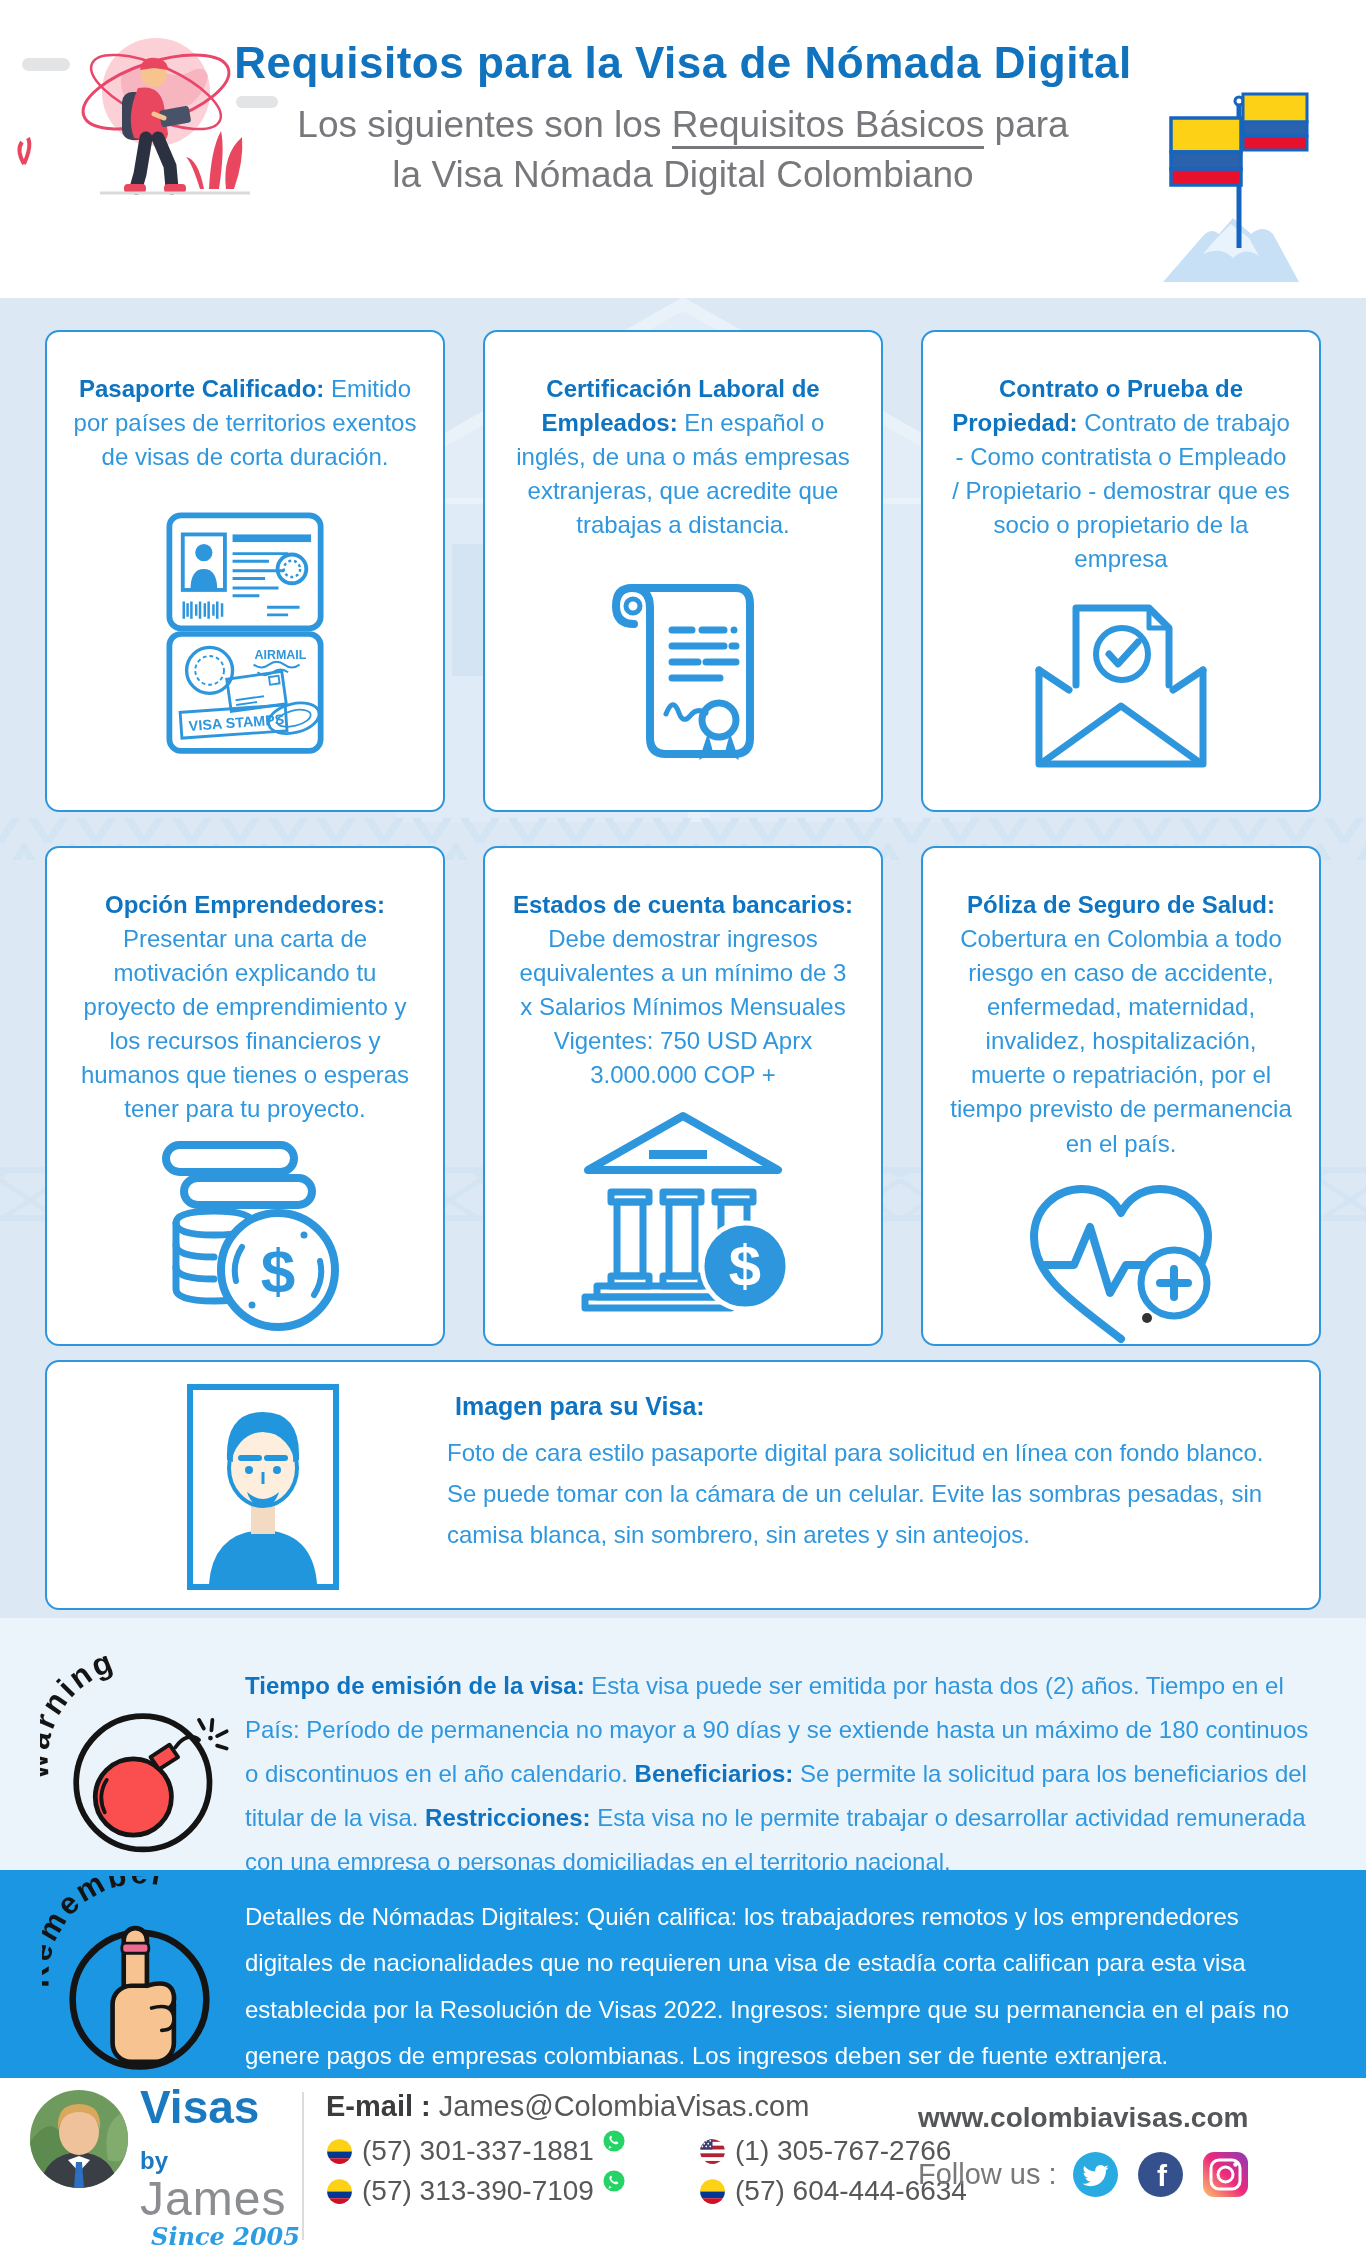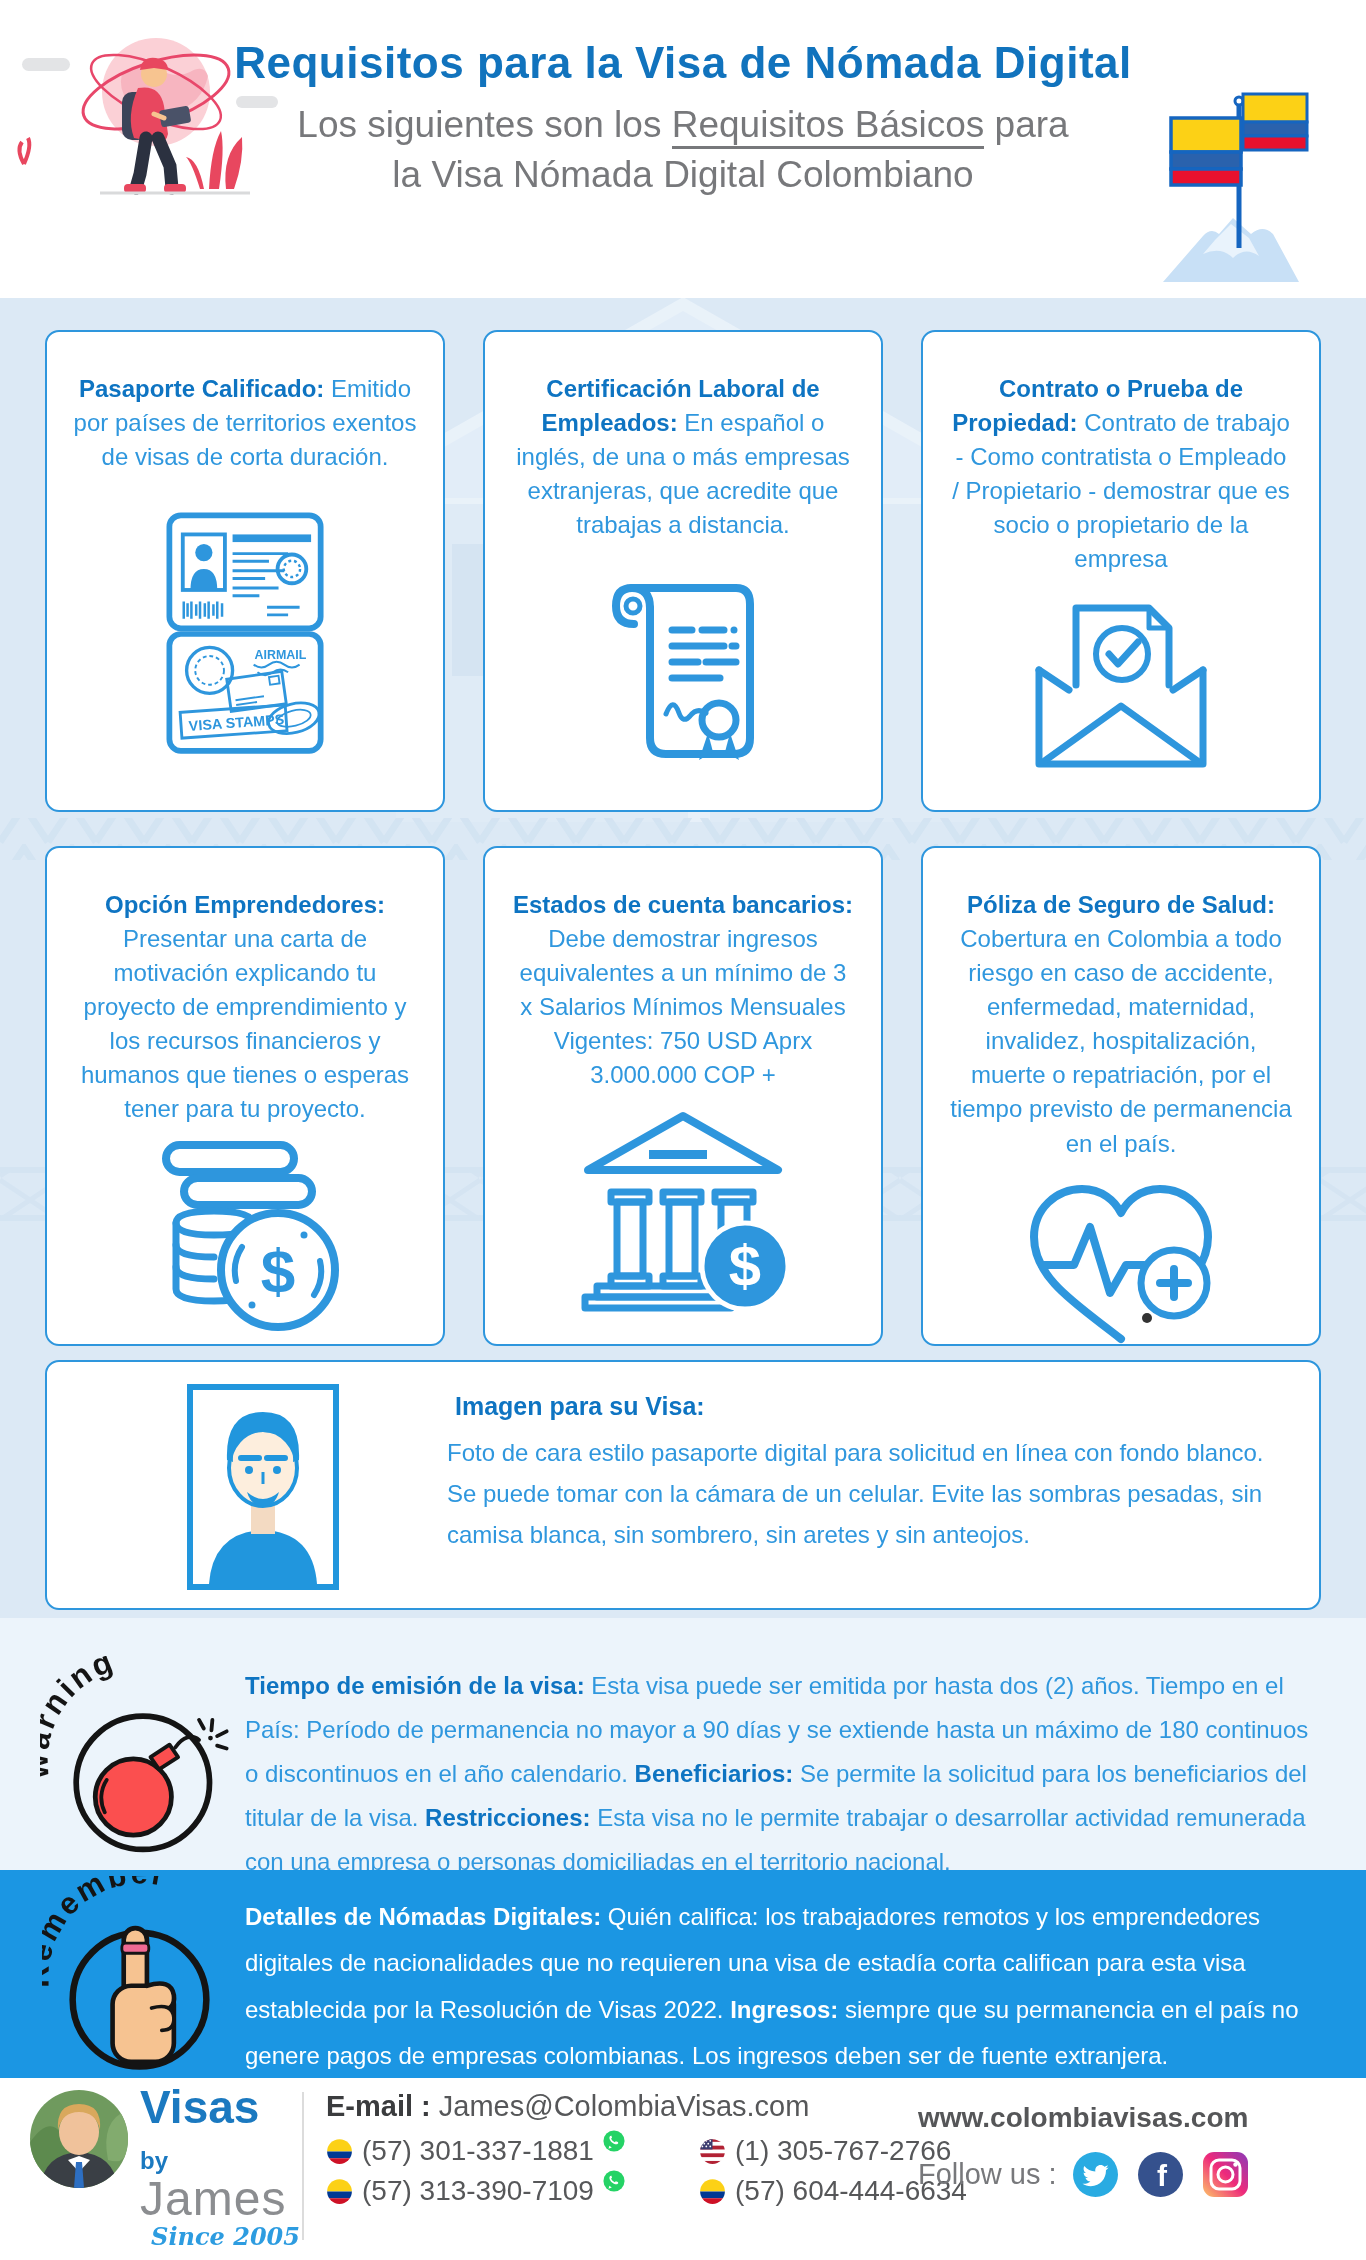--- a/index.html
+++ b/index.html
@@ -45,21 +45,21 @@
   .warning-art { position:absolute; left:40px; top:1358px; }
   .notes-text { position:absolute; left:245px; top:1366px; width:1078px;
     font-size:24px; line-height:1.83; color:#2f97de; }
   .notes-text b { color:#0e74c2; }
 
   
   .remember-band { position:absolute; top:1870px; left:0; width:1366px; height:208px; background:#1b96e3; }
   .remember-art { position:absolute; left:42px; top:6px; }
   .remember-text { position:absolute; left:245px; top:24px; width:1080px;
     font-size:24px; line-height:1.93; color:#ffffff; }
-  .remember-text b { font-weight:bold; }
+  .remember-text b { font-weight:normal; }
 
   
   .footer { position:absolute; top:2078px; left:0; width:1366px; height:182px; background:#fff; }
   .james-photo { position:absolute; left:30px; top:12px; width:98px; height:98px; border-radius:50%; overflow:hidden; }
   .brand { position:absolute; left:140px; top:6px; width:160px; }
   .brand-line1 { font-size:46px; font-weight:bold; color:#1b79c0; line-height:1.0; }
   .brand-by { font-size:24px; font-weight:bold; color:#1b79c0; }
   .brand-james { font-size:48px; font-weight:normal; color:#8b8d90; line-height:0.95; letter-spacing:1px; }
   .brand-since { font-size:24px; font-weight:bold; font-style:italic; color:#2d9ce0; text-align:right;
     font-family:"DejaVu Serif", serif; }

